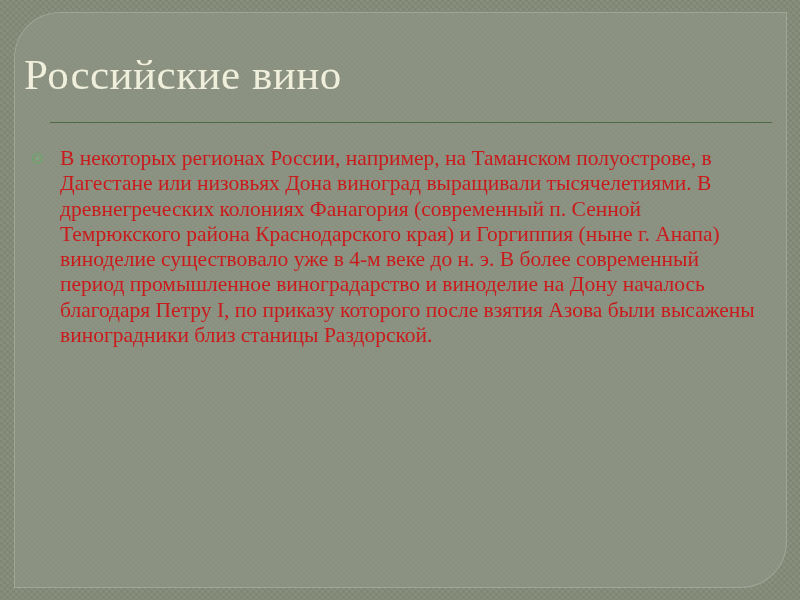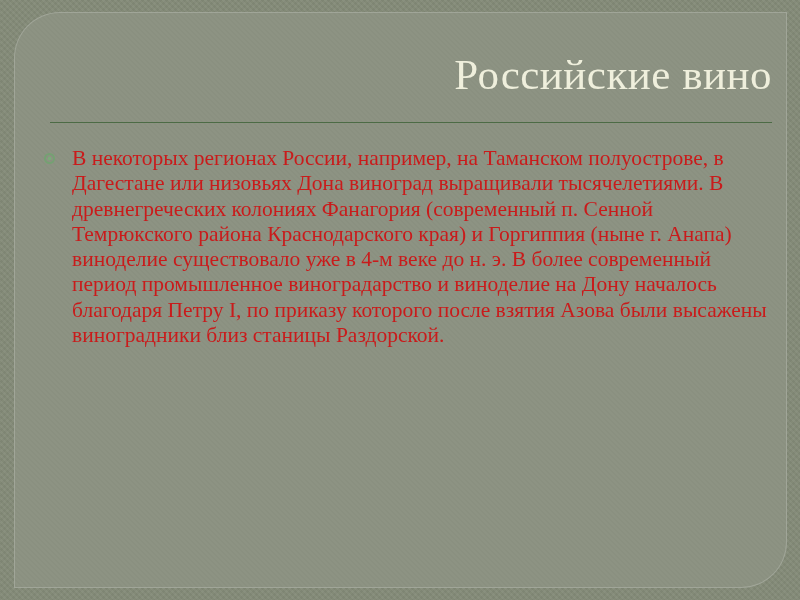--- a/index.html
+++ b/index.html
@@ -45,24 +45,24 @@
                       transparent 50%, rgba(255,255,255,0.025) 50%,
                       rgba(255,255,255,0.025) 75%, transparent 75%, transparent);
     background-size: 5px 5px;
     border: 1px solid rgba(255,255,255,0.18);
     border-radius: 46px 0 46px 0;
   }
 
   
   .title-block {
     position: absolute;
-    left: 40px;
+    left: 24px;
     top: 52px;
     width: 732px;
-    text-align: right;
+    text-align: left;
   }
   .title-text {
     display: inline-block;
     font-family: "Liberation Serif", "DejaVu Serif", serif;
     font-size: 43px;
     line-height: 1.05;
     color: #efefdc;
     letter-spacing: 0.5px;
     white-space: nowrap;
   }
@@ -72,21 +72,21 @@
     left: 50px;
     top: 122px;
     width: 722px;
     height: 0;
     border-top: 1.6px solid #4c6b45;
   }
 
   
   .body-block {
     position: absolute;
-    left: 36px;
+    left: 24px;
     top: 146px;
     width: 740px;
   }
   .bullet-item {
     position: relative;
     padding-left: 36px;
     margin: 0 0 0 0;
     color: #c91b1b;
     font-family: "Liberation Serif", "DejaVu Serif", serif;
     font-size: 21.5px;

